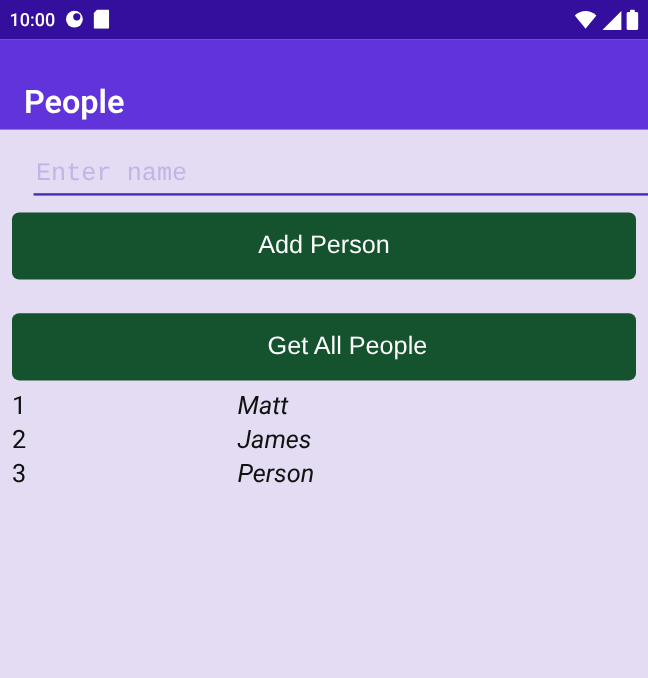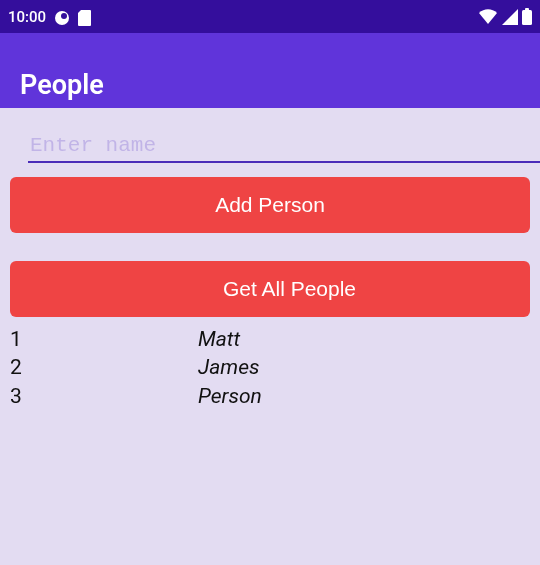--- a/index.html
+++ b/index.html
@@ -9,21 +9,21 @@
   .status-bar {
     height: 33px;
     background: #340e9c;
     color: #fff;
     display: flex;
     align-items: center;
     padding: 0 8px;
     font-size: 15px;
     font-weight: 500;
   }
-  .status-left { display: flex; align-items: flex-end; gap: 8px; }
+  .status-left { display: flex; align-items: flex-start; gap: 8px; }
   .status-right { margin-left: auto; display: flex; align-items: center; gap: 4px; }
   .status-icon { display: inline-flex; align-items: center; }
 
   .app-bar {
     height: 75px;
     background: #6034da;
     color: #fff;
     display: flex;
     align-items: center;
     padding: 0 20px;
@@ -46,21 +46,21 @@
     padding: 4px 2px 4px 2px;
     color: #222;
     outline: none;
     font-family: Liberation Mono, monospace;
   }
   .name-input::placeholder { color: rgba(90,60,200,0.25); }
 
   .btn {
     width: 100%;
     margin-top: 14px;
-    background: #ef4444;
+    background: #14532d;
     color: #fff;
     border: none;
     border-radius: 6px;
     font-size: 21px;
     font-weight: 500;
     padding: 16px 0;
     cursor: pointer;
   }
   .btn + .btn { margin-top: 28px; padding-left: 39px; }
 

